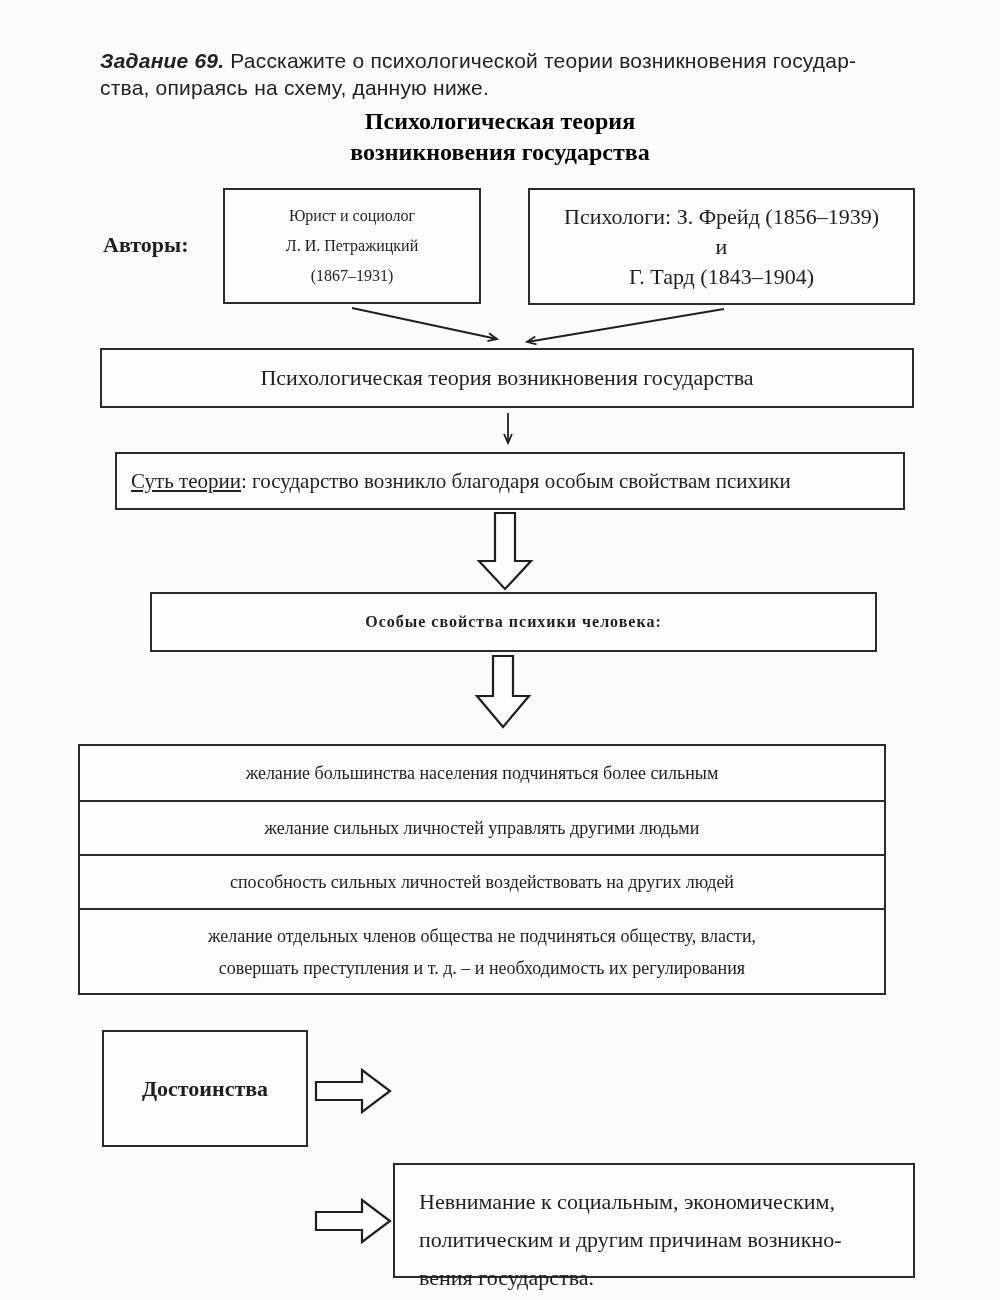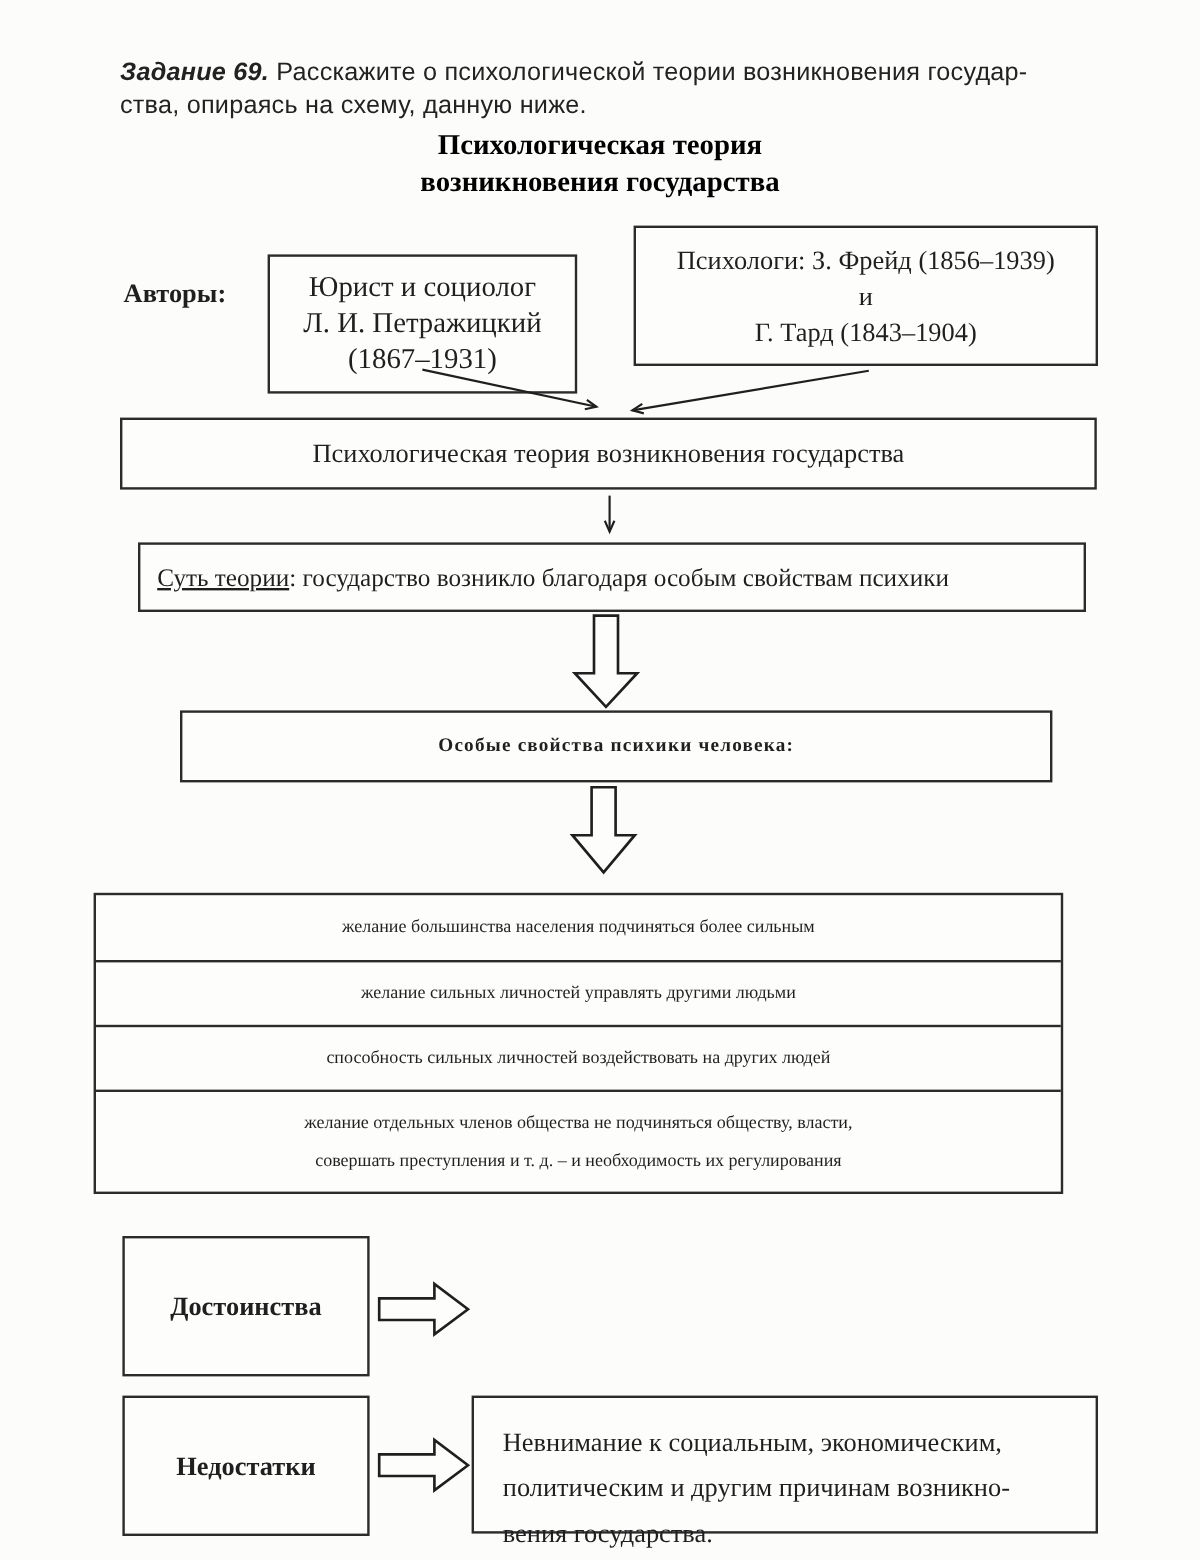--- a/index.html
+++ b/index.html
@@ -24,37 +24,37 @@
     font-size:21px;line-height:27px;letter-spacing:.2px;color:#222;
   }
   .task b{font-style:italic;}
   
   .title{
     left:0;top:106px;width:1000px;text-align:center;
     font-weight:700;font-size:24px;line-height:31px;color:#000000;
   }
   
   .authors-label{left:103px;top:232px;font-weight:700;font-size:22px;}
-  .author-left{left:223px;top:188px;width:258px;height:116px;font-size:24px;line-height:30px;margin-top:24px;}
+  .author-left{left:223px;top:188px;width:258px;height:116px;font-size:16px;line-height:30px;}
   .author-right{left:528px;top:188px;width:387px;height:117px;font-size:22px;line-height:30px;}
   
   .theory-box{left:100px;top:348px;width:814px;height:60px;font-size:22px;}
   
   .essence-box{
     left:115px;top:452px;width:790px;height:58px;
     display:flex;align-items:center;padding-left:14px;font-size:21px;
   }
   .essence-box .u{text-decoration:underline;}
   
   .props-header{left:150px;top:592px;width:727px;height:60px;font-weight:700;font-size:16px;letter-spacing:1px;text-align:center;}
   
   .props-table{left:78px;top:744px;width:808px;border:2px solid #2b2b2b;background:#fdfdfc;}
   .props-row{
     display:flex;align-items:center;justify-content:center;text-align:center;
-    font-size:15px;line-height:32px;padding:0 4px;box-sizing:border-box;
+    font-size:18px;line-height:32px;padding:0 4px;box-sizing:border-box;
   }
   .props-row + .props-row{border-top:2px solid #2b2b2b;}
   .props-row.h56{height:54px;}
   .props-row.h85{height:85px;}
   
   .side-label{font-weight:700;font-size:22px;}
   .pros-label{left:102px;top:1030px;width:206px;height:117px;}
   .cons-label{left:102px;top:1163px;width:206px;height:117px;}
   .side-text{
     font-size:22px;line-height:38px;text-align:left;
@@ -96,21 +96,20 @@
   <div class="abs props-table">
     <div class="props-row h56">желание большинства населения подчиняться более сильным</div>
     <div class="props-row h56">желание сильных личностей управлять другими людьми</div>
     <div class="props-row h56">способность сильных личностей воздействовать на других людей</div>
     <div class="props-row h85 prelines">желание отдельных членов общества не подчиняться обществу, власти,
 совершать преступления и т. д. – и необходимость их регулирования</div>
   </div>
 
   <div class="box center-flex side-label pros-label">Достоинства</div>
 
-  <div class="box center-flex side-label cons-label">Недостатки</div>
   <div class="box side-text cons-text prelines">Невнимание к социальным, экономическим,
 политическим и другим причинам возникно-
 вения государства.</div>
 
   <svg class="overlay" viewBox="0 0 1000 1300" aria-hidden="true">
     <defs>
       <marker id="ah" markerWidth="14" markerHeight="14" refX="10" refY="5" orient="auto" markerUnits="userSpaceOnUse">
         <path d="M1,1 L10,5 L1,9" fill="none" stroke="#1f1f1f" stroke-width="1.8"></path>
       </marker>
     </defs>

